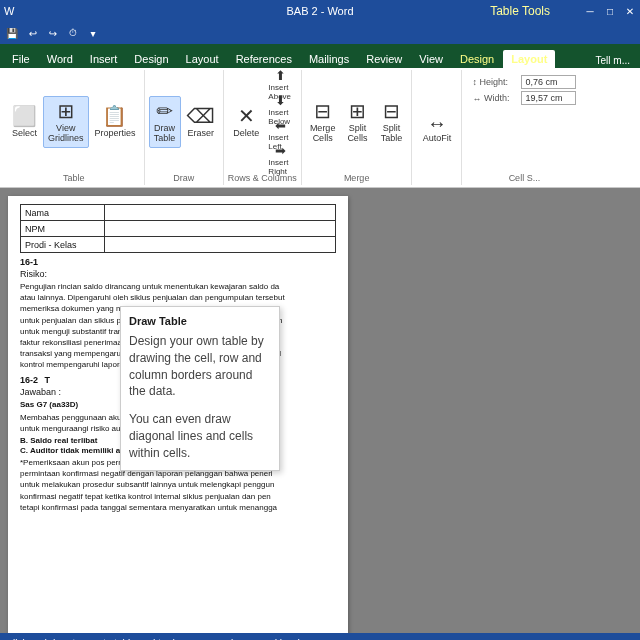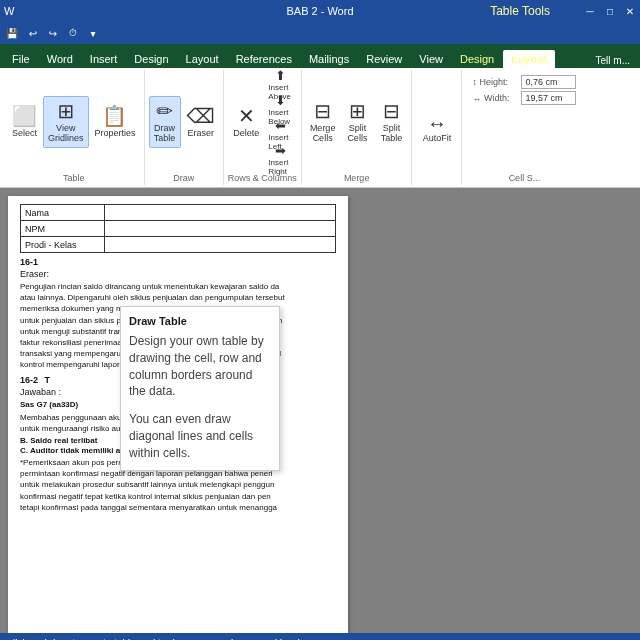--- a/index.html
+++ b/index.html
@@ -414,21 +414,21 @@
           <td class="value-cell"></td>
         </tr>
         <tr>
           <td class="label-cell">Prodi - Kelas</td>
           <td class="value-cell"></td>
         </tr>
       </tbody>
         </table>
 
       <div class="section-header">16-1</div>
-      <div class="jawaban-label">Eraser:</div>
+      <div class="jawaban-label">Risiko:</div>
       <div class="content-text">Pengujian rincian saldo dirancang untuk menentukan kewajaran saldo da<br>atau lainnya. Dipengaruhi oleh siklus penjualan dan pengumpulan tersebut<br>memeriksa dokumen yang mendukung keseimbangan dalam akun ini iji k<br>untuk penjualan dan siklus pengumpulan dimaksudkan untuk menentukan<br>untuk menguji substantif transaksi yang dihasilkan oleh hal ini. Siklus terd<br>faktur rekonsiliasi penerimaan kas perjanjian persetujuan kredit.hal te<br>transaksi yang mempengaruhi prosedur sampel waktu dan item yang dipil<br>kontrol mempengaruhi laporan audit peraturan publik tentang pengaidita</div>
 
       <div class="section-header">
         <span>16-2</span>
         <span style="margin-left:4px;">T</span>
       </div>
       <div class="jawaban-label">Jawaban :</div>
       <div class="content-text" style="font-weight:bold;">Sas G7 (aa33D)</div>
       <div class="content-text">Membahas penggunaan akun negatif yang dapat dikonfirmasi sebagai pe<br>untuk menguraangi risiko audit tingkat yang diterima ketika :</div>
       <div class="sub-item">B. Saldo real terlibat</div>

